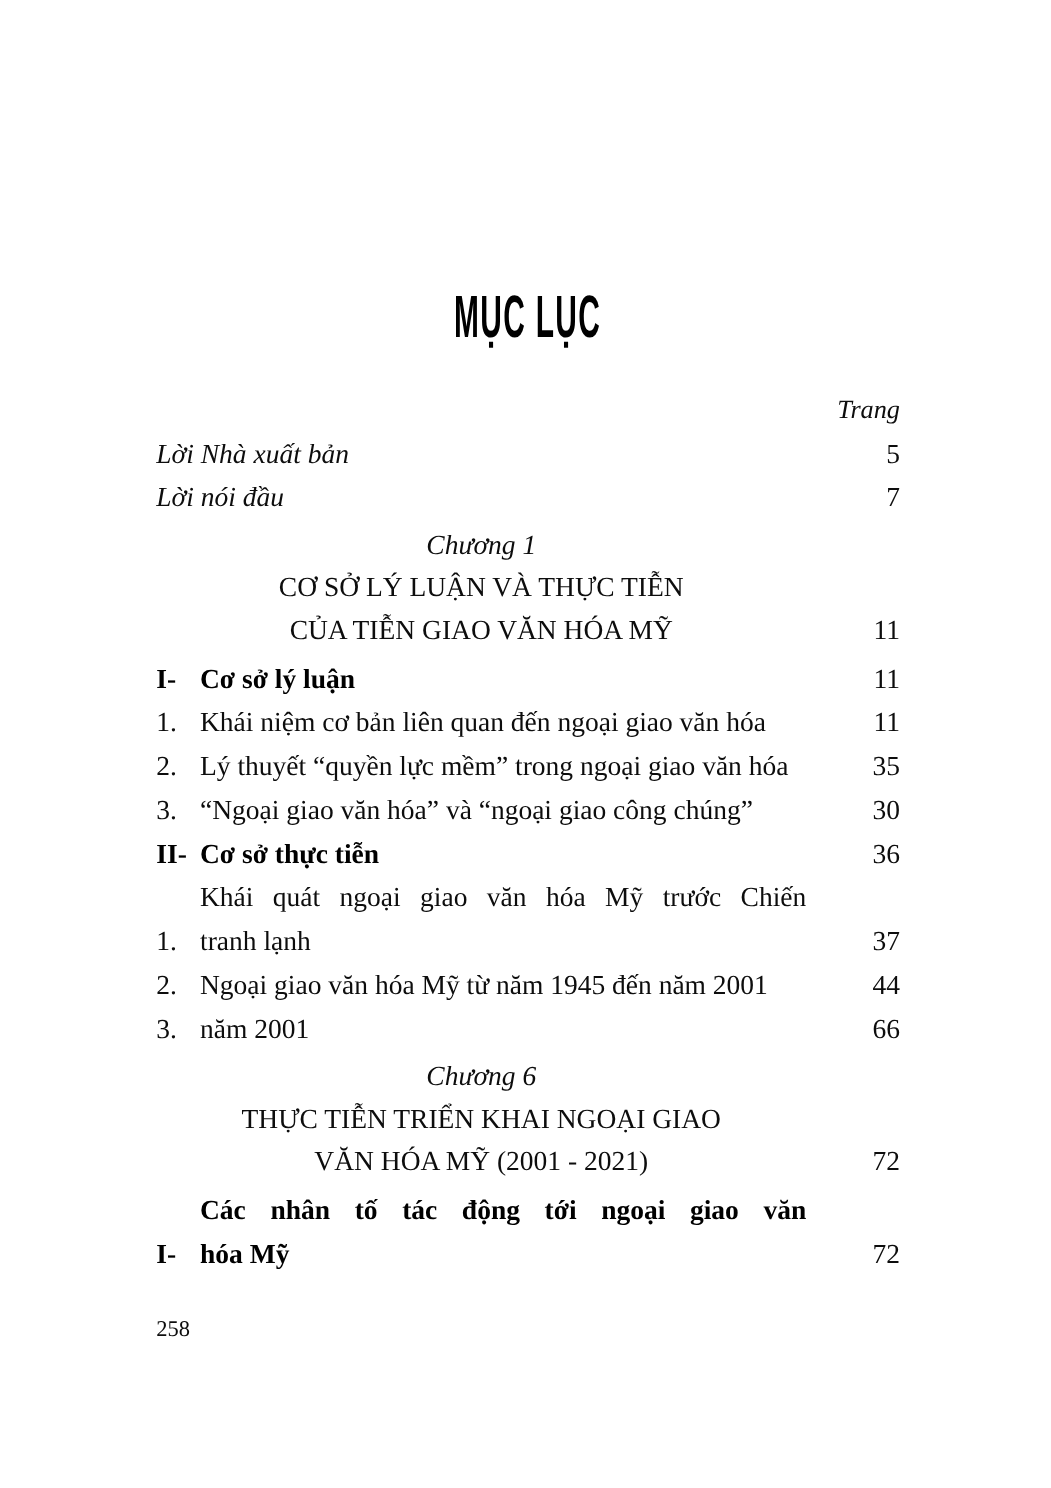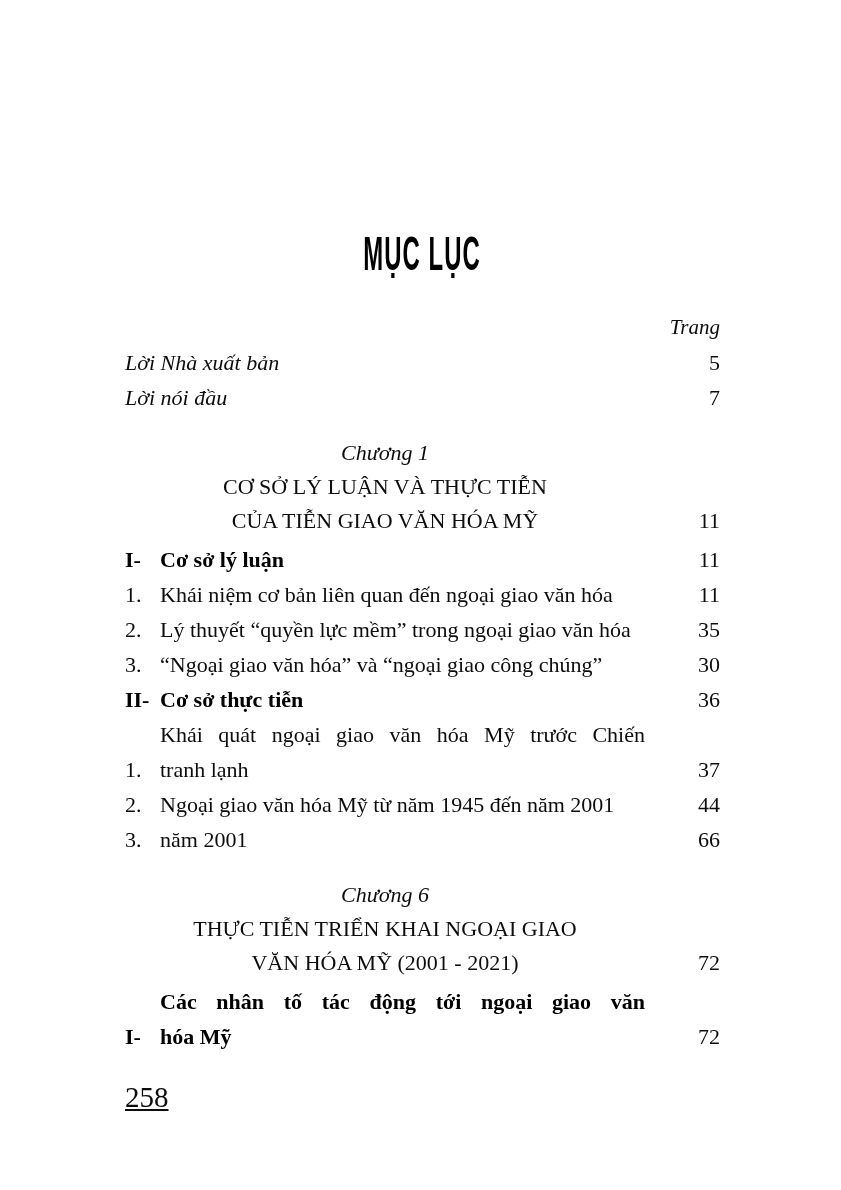--- a/index.html
+++ b/index.html
@@ -30,35 +30,35 @@
 
   
   .row { display:flex; align-items:flex-end; line-height:35px; font-size:22px; }
   .pg  { flex:0 0 75px; text-align:right; font-weight:normal; font-style:normal; align-self:flex-end; }
 
   .trang-row { margin-top:32px; justify-content:flex-end; font-style:italic; font-size:21px; }
 
   .front-row .fm-label { flex:1; font-style:italic; }
 
   
-  .ch-label-row { margin-top:21px; }
+  .ch-label-row { margin-top:4px; }
   .ch-label-row .ctr, .ch-title-row .ctr { flex:1; text-align:center; }
   .ch-label { font-style:italic; }
   .ch-title-row { line-height:34px; }
   .ch-label-row { line-height:34px; }
 
   
   .entries { margin-top:4px; }
   .entry .marker { flex:0 0 35px; }
   .entry .etext { flex:1; }
   .entry.bold .marker, .entry.bold .etext { font-weight:bold; color:#000; }
   .l1 { display:block; text-align:justify; text-align-last:justify; }
   .l2 { display:block; }
 
-  .folio-row { margin-top:26px; font-size:29px; line-height:35px;text-decoration:underline; }
+  .folio-row { margin-top:26px; font-size:18px; line-height:35px; }
 </style>
 </head>
 <body>
 
 <div class="page">
   <div class="content">
 
     <div class="title-row">
       <span class="book-title">MỤC LỤC</span>
     </div>

